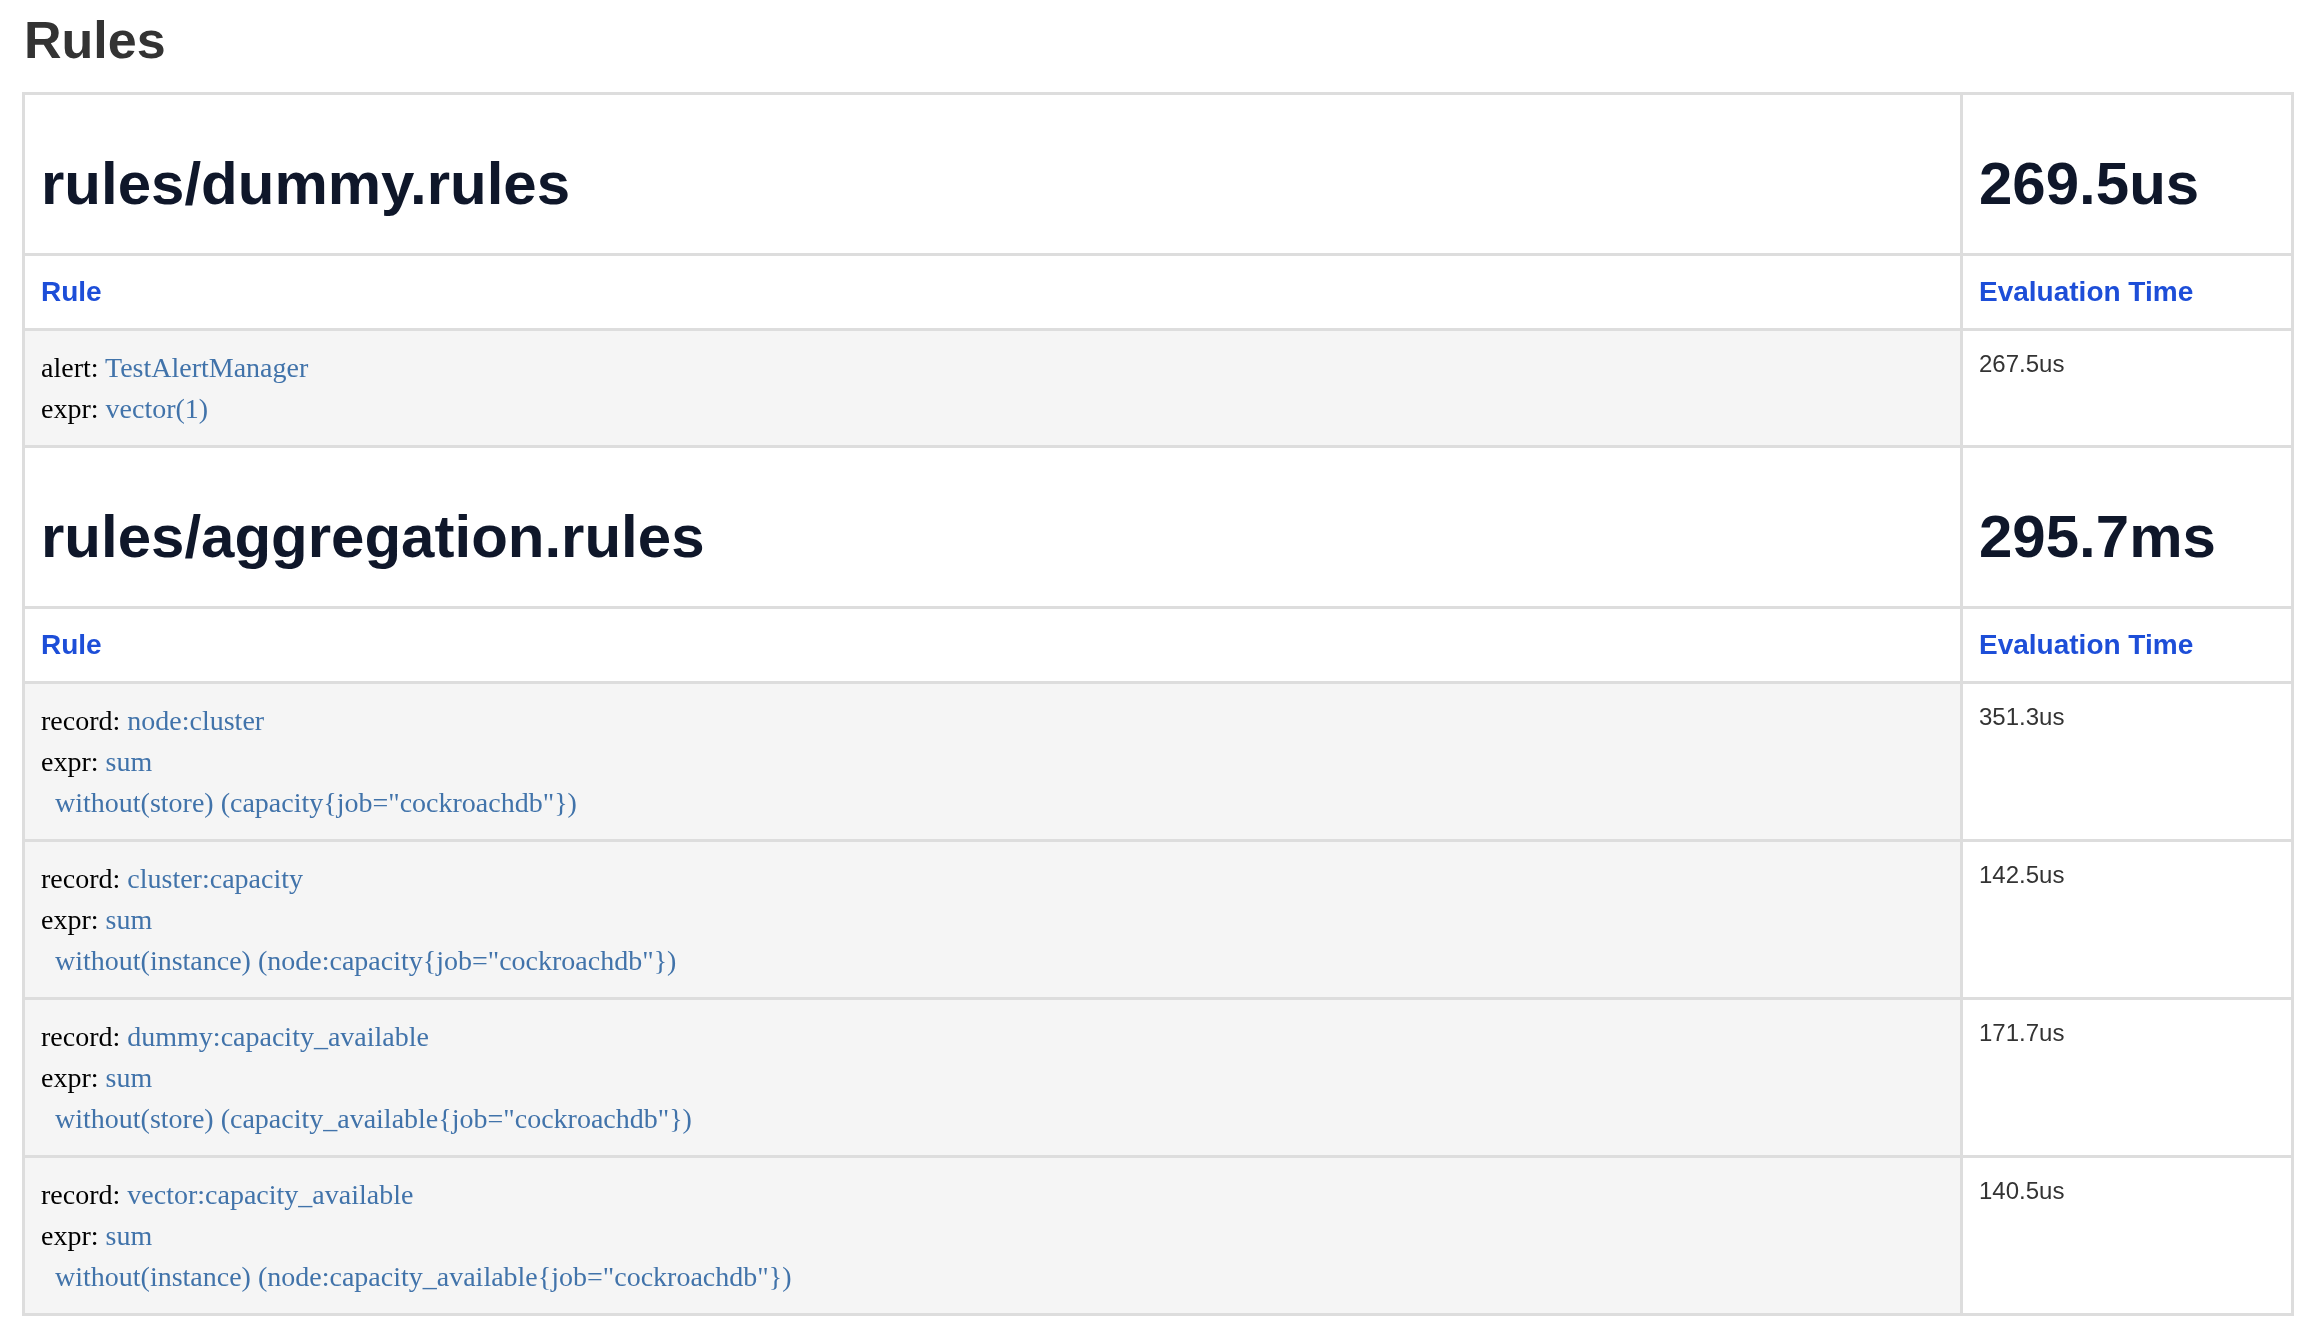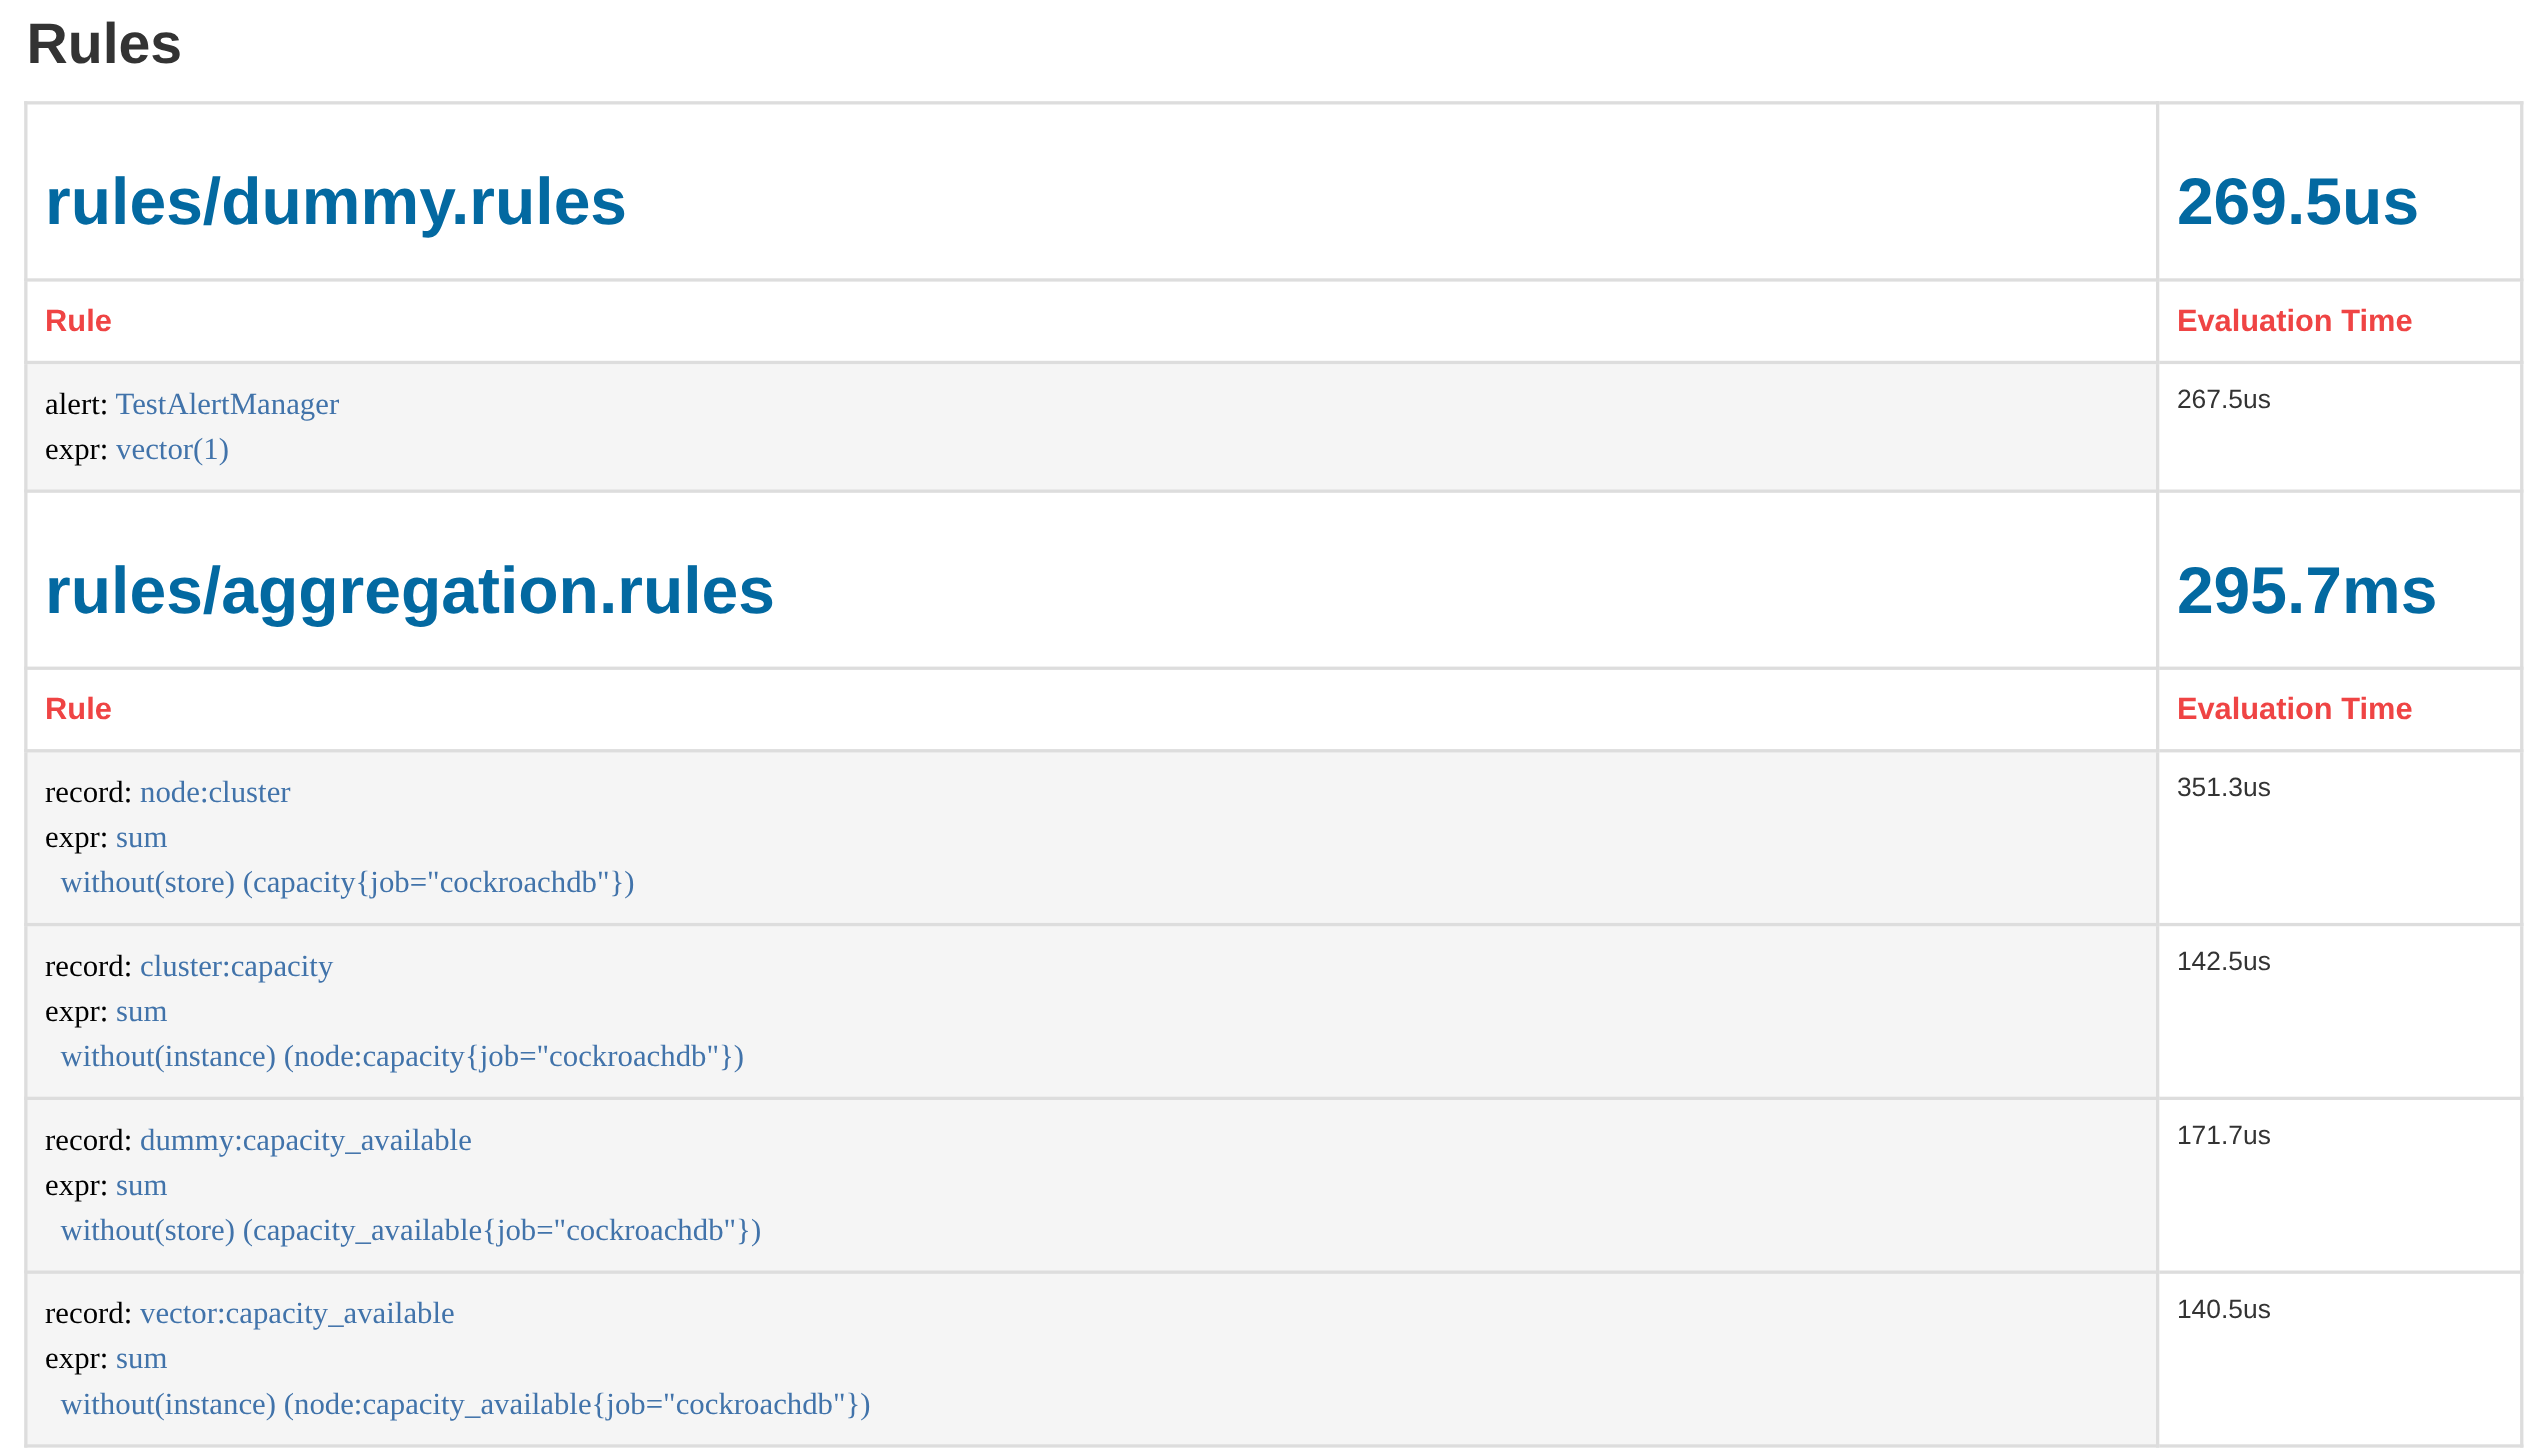--- a/index.html
+++ b/index.html
@@ -25,24 +25,24 @@
     border-collapse:collapse;table-layout:fixed;
     width:2272px;
   }
   td{
     border:3px solid var(--border);
     padding:16px;vertical-align:top;
   }
   td.eval-col{width:331px;}
   h2.group-heading{
     font-size:60px;line-height:1.1;font-weight:700;
-    margin:40px 0 20px 0;color:#0369a1;
+    margin:40px 0 20px 0;color:#0f172a;
     white-space:nowrap;overflow:hidden;
   }
-  .cols-row b{font-size:28px;font-weight:700;color:#ef4444;}
+  .cols-row b{font-size:28px;font-weight:700;color:#1d4ed8;}
   td.rule_cell{
     background:var(--rule-bg);
     font-family:Liberation Serif, serif;
     font-size:28px;line-height:41px;
     color:#000;white-space:pre-wrap;
   }
   td.rule_cell a{color:var(--link);text-decoration:none;cursor:pointer;}
   td.eval-cell{font-size:24px;color:#333;}
 </style>
 </head>

